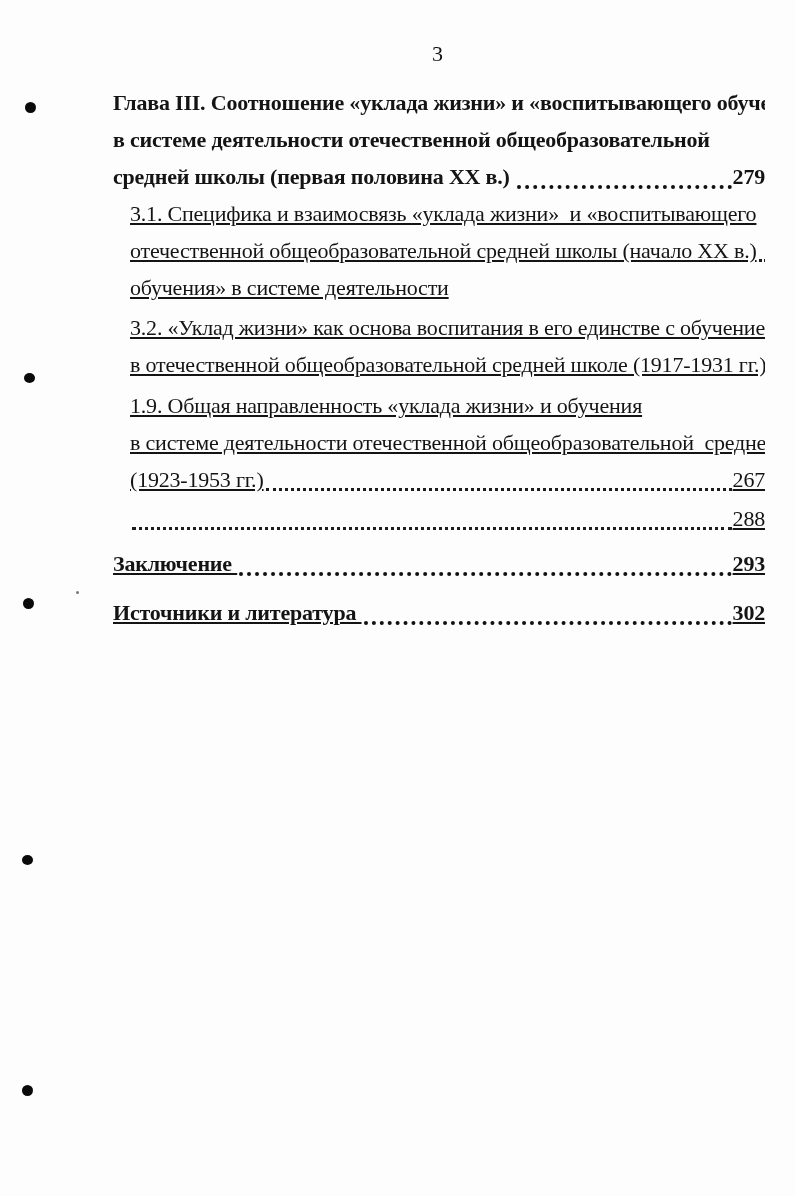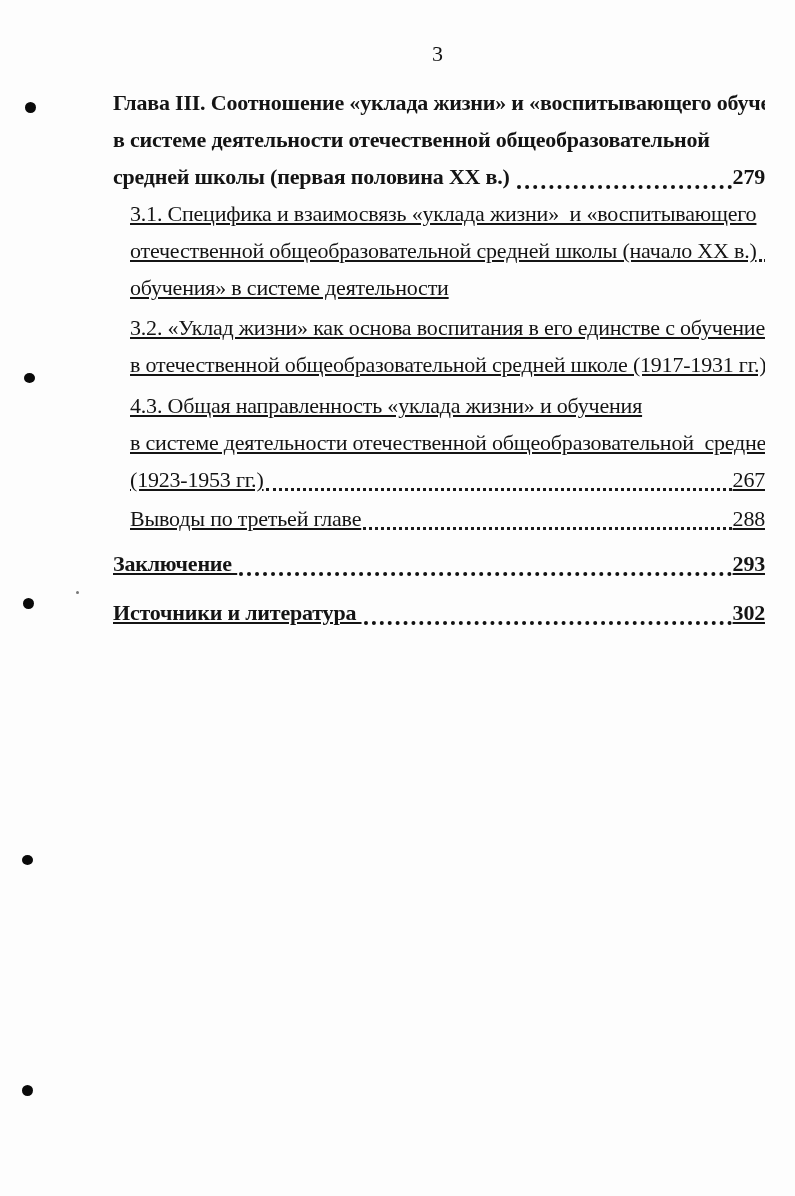--- a/index.html
+++ b/index.html
@@ -133,35 +133,34 @@
         <span class="t">3.2. «Уклад жизни» как основа воспитания в его единстве с обучением</span>
       </div>
       <div class="line">
         <span class="t">в отечественной общеобразовательной средней школе (1917-1931 гг.) </span>
 
       </div>
     </div>
 
     <div class="entry indented entry-4">
       <div class="line">
-        <span class="t">4.3. Общая направленность «уклада жизни» и обучения</span>
+        <span class="t">1.9. Общая направленность «уклада жизни» и обучения</span>
       </div>
       <div class="line">
         <span class="t">в системе деятельности отечественной общеобразовательной  средней школы</span>
       </div>
       <div class="line">
         <span class="t">(1923-1953 гг.)</span>
         <span class="leader"></span>
         <span class="pg">267</span>
       </div>
     </div>
 
     <div class="entry indented entry-5">
       <div class="line">
-        <span class="t">Выводы по третьей главе</span>
         <span class="leader"></span>
         <span class="pg">288</span>
       </div>
     </div>
 
     <div class="entry bold entry-6">
       <div class="line">
         <span class="t">Заключение </span>
         <span class="leader"></span>
         <span class="pg">293</span>

